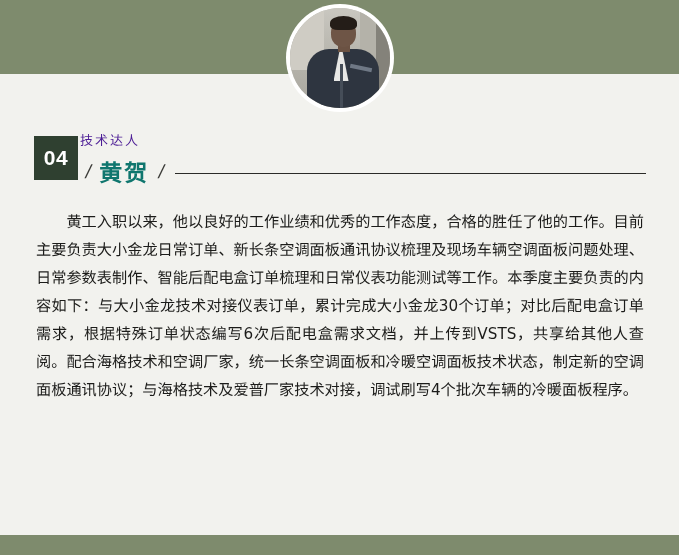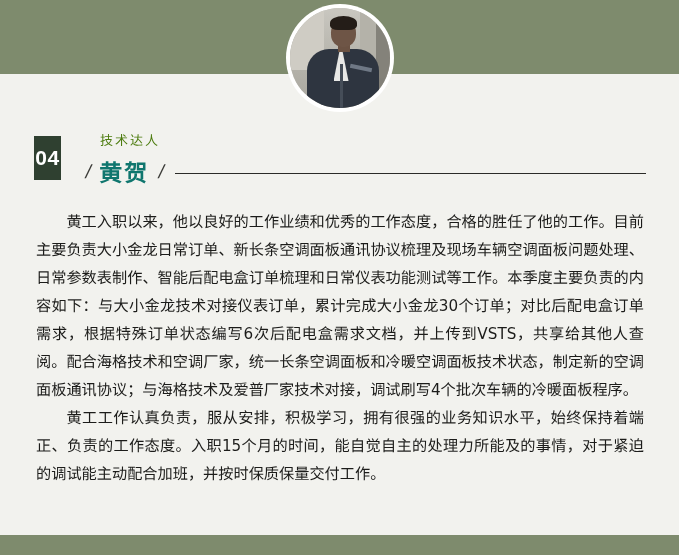--- a/index.html
+++ b/index.html
@@ -132,38 +132,38 @@
     width: 22px; height: 4px;
     background: #7f8a96;
     transform: rotate(12deg);
     opacity: .8;
   }
   
   .badge {
     position: absolute;
     left: 34px;
     top: 136px;
-    width: 27px;
+    width: 44px;
     height: 44px;
     background: #2f4030;
     color: #ffffff;
     font-size: 21px;
     font-weight: bold;
     display: flex;
     align-items: center;
     justify-content: center;
     letter-spacing: 0.5px;
   }
   
   .eyebrow {
     position: absolute;
-    left: 100px;
+    left: 80px;
     top: 130px;
     font-size: 13px;
-    color: #4d7c0f;
+    color: #4c1d95;
     letter-spacing: 2px;
   }
   
   .name-row {
     position: absolute;
     left: 86px;
     top: 155px;
     width: 560px;
     height: 32px;
     display: flex;
@@ -245,16 +245,15 @@
 
   <div class="name-row">
     <span class="slash">/</span>
     <span class="name">黄贺</span>
     <span class="slash2">/</span>
     <span class="rule"></span>
   </div>
 
   <div class="body-text">
     <p>黄工入职以来，他以良好的工作业绩和优秀的工作态度，合格的胜任了他的工作。目前主要负责大小金龙日常订单、新长条空调面板通讯协议梳理及现场车辆空调面板问题处理、日常参数表制作、智能后配电盒订单梳理和日常仪表功能测试等工作。本季度主要负责的内容如下：与大小金龙技术对接仪表订单，累计完成大小金龙30个订单；对比后配电盒订单需求，根据特殊订单状态编写6次后配电盒需求文档，并上传到VSTS，共享给其他人查阅。配合海格技术和空调厂家，统一长条空调面板和冷暖空调面板技术状态，制定新的空调面板通讯协议；与海格技术及爱普厂家技术对接，调试刷写4个批次车辆的冷暖面板程序。</p>
-    <p>黄工工作认真负责，服从安排，积极学习，拥有很强的业务知识水平，始终保持着端正、负责的工作态度。入职15个月的时间，能自觉自主的处理力所能及的事情，对于紧迫的调试能主动配合加班，并按时保质保量交付工作。</p>
   </div>
 
 </div>
 
 </body></html>

